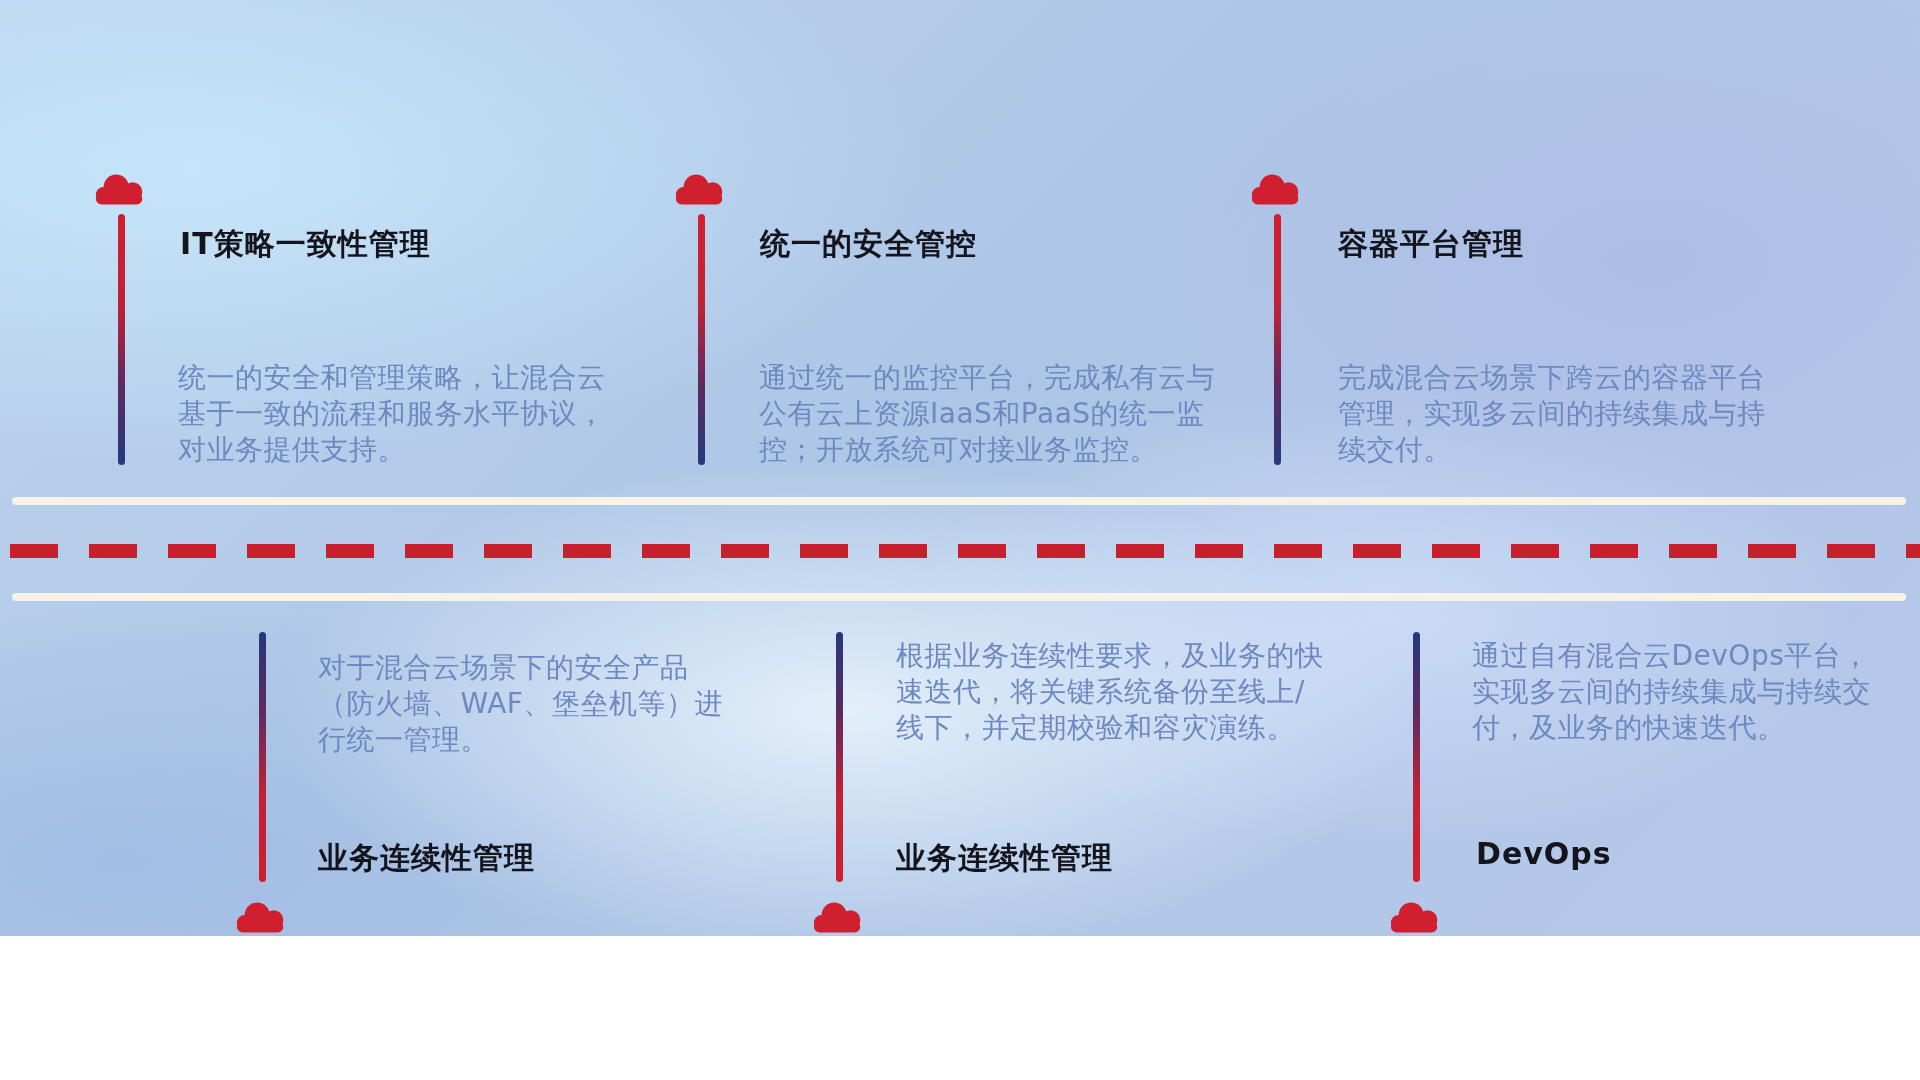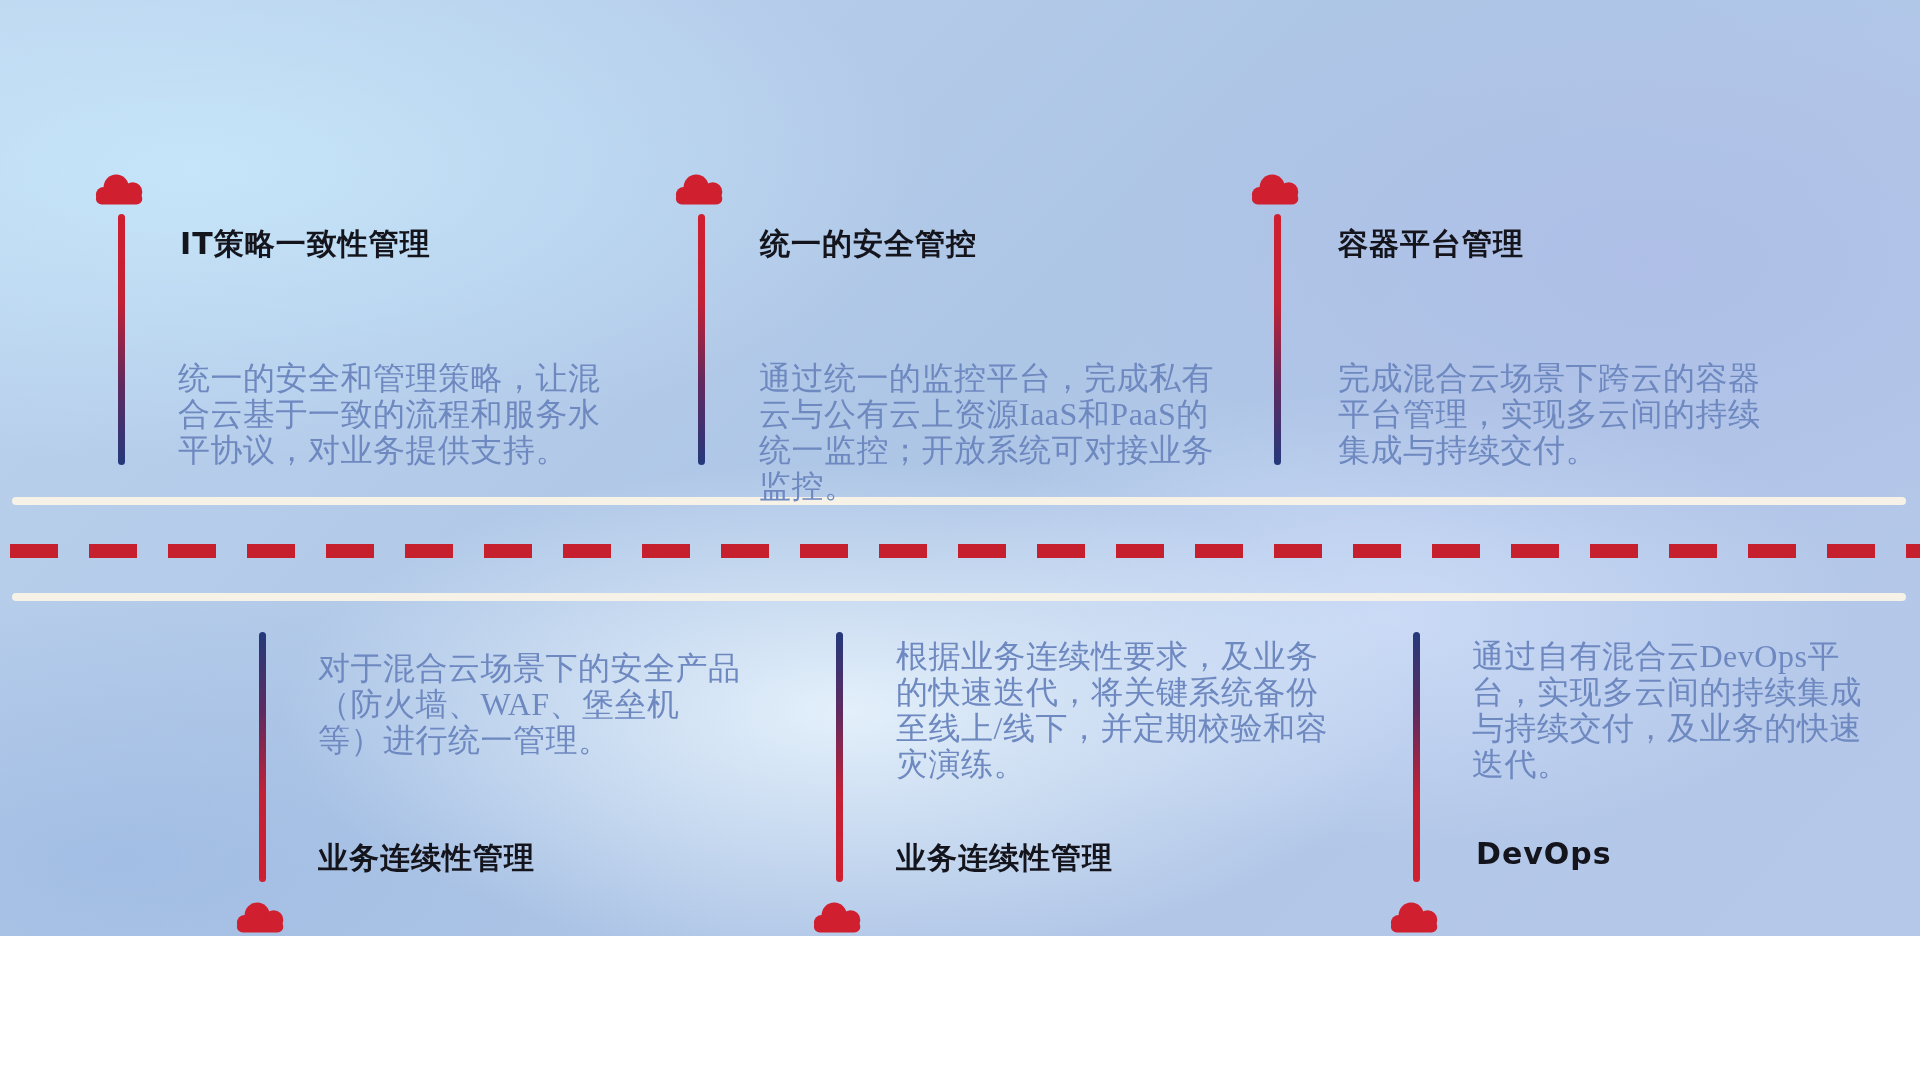--- a/index.html
+++ b/index.html
@@ -25,22 +25,22 @@
     background:linear-gradient(to bottom, #d01f2f 0%, #c22135 35%, #5f2a60 68%, #24397b 100%);
   }
   .stem.up {
     background:linear-gradient(to bottom, #24397b 0%, #5f2a60 32%, #c22135 65%, #d01f2f 100%);
   }
   .title {
     position:absolute; font-size:30px; font-weight:bold;
     color:var(--title-text,#14141c); letter-spacing:1px; white-space:nowrap;
   }
   .desc {
-    position:absolute; font-size:32px; line-height:36px;
-    color:var(--desc-text,#6e88c0); letter-spacing:.5px;font-family:Liberation Serif, serif;
+    position:absolute; font-size:28px; line-height:36px;
+    color:var(--desc-text,#6e88c0); letter-spacing:.5px;
   }
   .road-line {
     position:absolute; left:12px; right:14px; height:8px;
     background:var(--road-line,#f7f2e8); border-radius:4px;
   }
   .road-dash {
     position:absolute; left:10px; right:0; height:14px;
     background:repeating-linear-gradient(90deg,
       var(--dash-red,#c6202e) 0 48px, transparent 48px 79px);
   }

